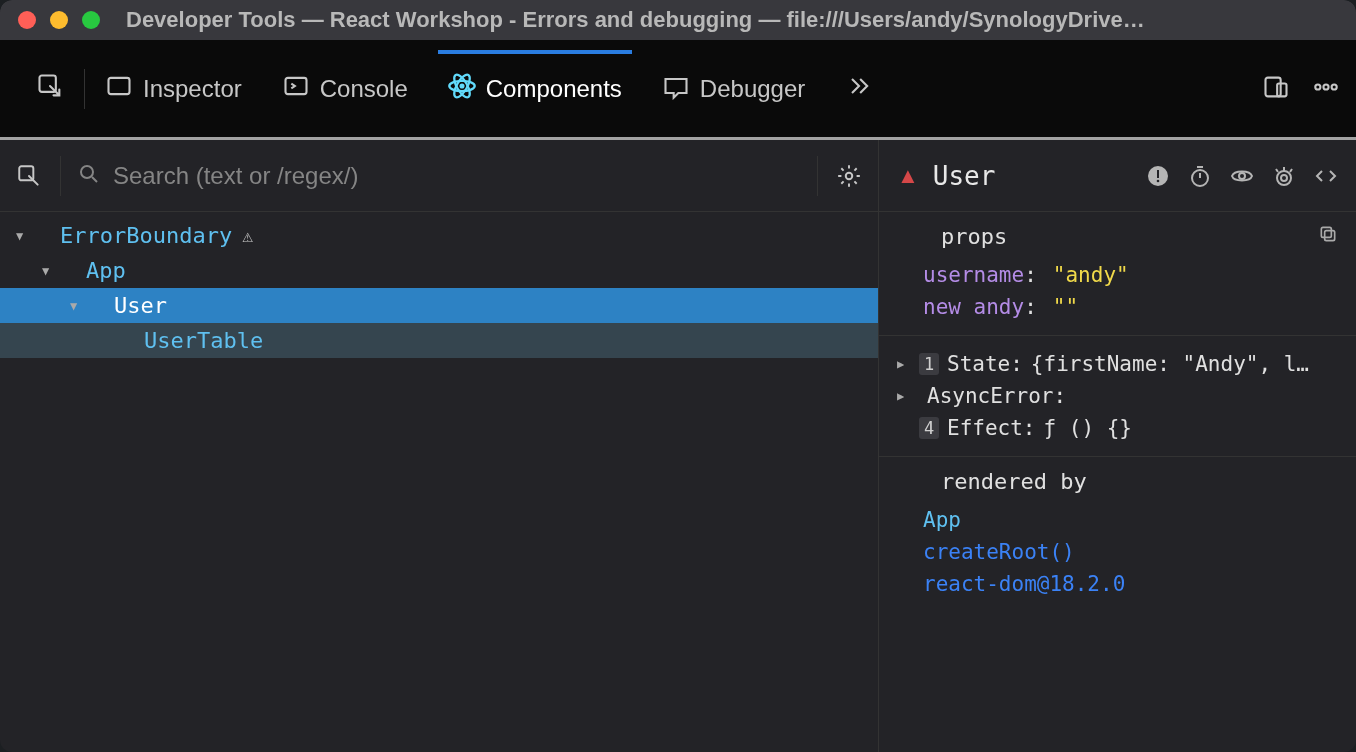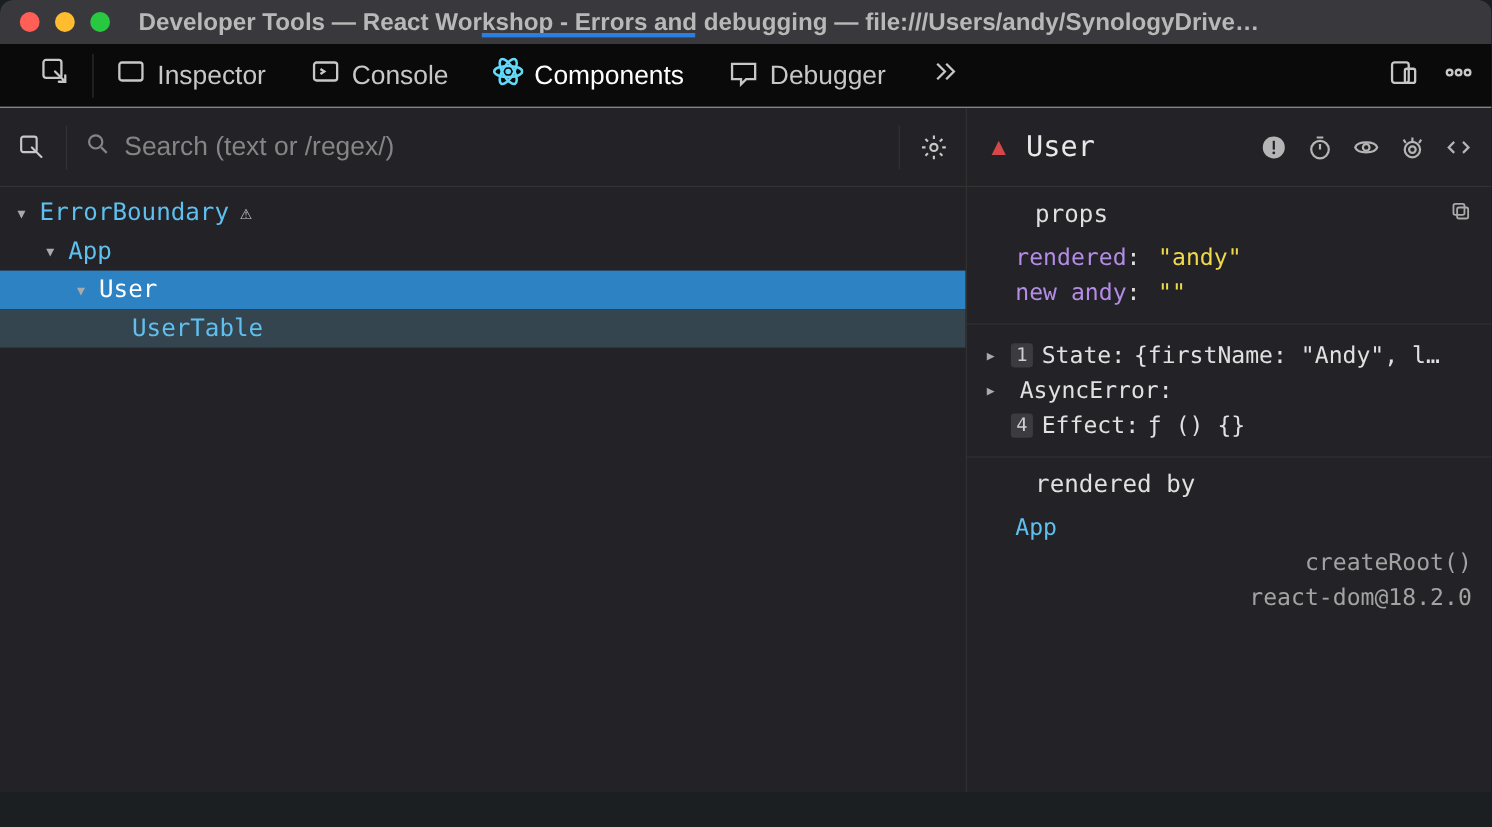--- a/index.html
+++ b/index.html
@@ -29,27 +29,27 @@
 .tl-green { background: #28c840; }
 .window-title {
   color: #b8b8b8;
   font-size: 22px;
   font-weight: 600;
   white-space: nowrap;
   overflow: hidden;
   text-overflow: ellipsis;
 }
 .tabs-bar {
-  height: 58px;
+  height: 100px;
   background: #0a0a0a;
   display: flex;
   align-items: center;
   padding: 0 16px;
   gap: 0;
-  border-bottom: 1px solid #a3a3a3;
+  border-bottom: 3px solid #a3a3a3;
   position: relative;
 }
 .tab-item {
   display: flex;
   align-items: center;
   gap: 10px;
   padding: 0 20px;
   height: 78px;
   color: #c7c7c7;
   font-size: 24px;
@@ -108,21 +108,21 @@
   height: 35px;
   font-size: 22px;
   cursor: pointer;
 }
 .tree-row .caret {
   width: 14px;
   margin-right: 6px;
   color: #aaa;
   font-size: 12px;
 }
-.tree-row .comp-name { color: #5fc0f0; }
+.tree-row .comp-name { color: #5fc0f0; margin-left: 24px; }
 .tree-row.selected { background: #2d82c4; }
 .tree-row.selected .comp-name { color: #fff; }
 .tree-row.hovered { background: #35454f; }
 .tree-depth-0 { padding-left: 16px; }
 .tree-depth-1 { padding-left: 42px; }
 .tree-depth-2 { padding-left: 70px; }
 .tree-depth-3 { padding-left: 100px; }
 .warn-tri { color: #ccc; margin-left: 10px; font-size: 18px;}
 .right-panel {
   flex: 1;
@@ -164,21 +164,21 @@
   width: 20px;
   height: 22px;
   border-radius: 3px;
   display: inline-flex;
   align-items: center;
   justify-content: center;
 }
 .hook-name { color: #e0e0e0; }
 .hook-val { color: #e0e0e0; white-space: nowrap; overflow:hidden; text-overflow: ellipsis;}
 .rendered-link { color: #5fc0f0; padding: 4px 0 4px 26px; cursor:pointer; font-size:21px;}
-.rendered-plain { color: #a3a3a3; padding: 4px 0 4px 26px; font-size:21px;text-align:right;}
+.rendered-plain { color: #3b82f6; padding: 4px 0 4px 26px; font-size:21px;}
 </style>
 </head>
 <body>
 
 <div class="window-titlebar">
   <div class="traffic-lights">
     <div class="traffic-light tl-red"></div>
     <div class="traffic-light tl-yellow"></div>
     <div class="traffic-light tl-green"></div>
   </div>
@@ -349,21 +349,21 @@
         <span class="sh-label">props</span>
         <span class="sh-icons">
           <span class="ico"><svg viewBox="0 0 24 24" width="20" height="20" stroke="currentColor" fill="none" stroke-width="2">
                 <rect x="8" y="8" width="12" height="12" rx="2"></rect>
                 <rect x="4" y="4" width="12" height="12" rx="2"></rect>
               </svg></span>
         </span>
       </div>
       <div id="props-rows">
           <div class="kv-row">
-            <span class="kv-key">rendered</span>
+            <span class="kv-key">username</span>
             <span class="kv-colon">:</span>
             <span class="kv-val-str">"andy"</span>
           </div>
           <div class="kv-row">
             <span class="kv-key">new andy</span>
             <span class="kv-colon">:</span>
             <span class="kv-val-str">""</span>
           </div>
         </div>
     </div>

